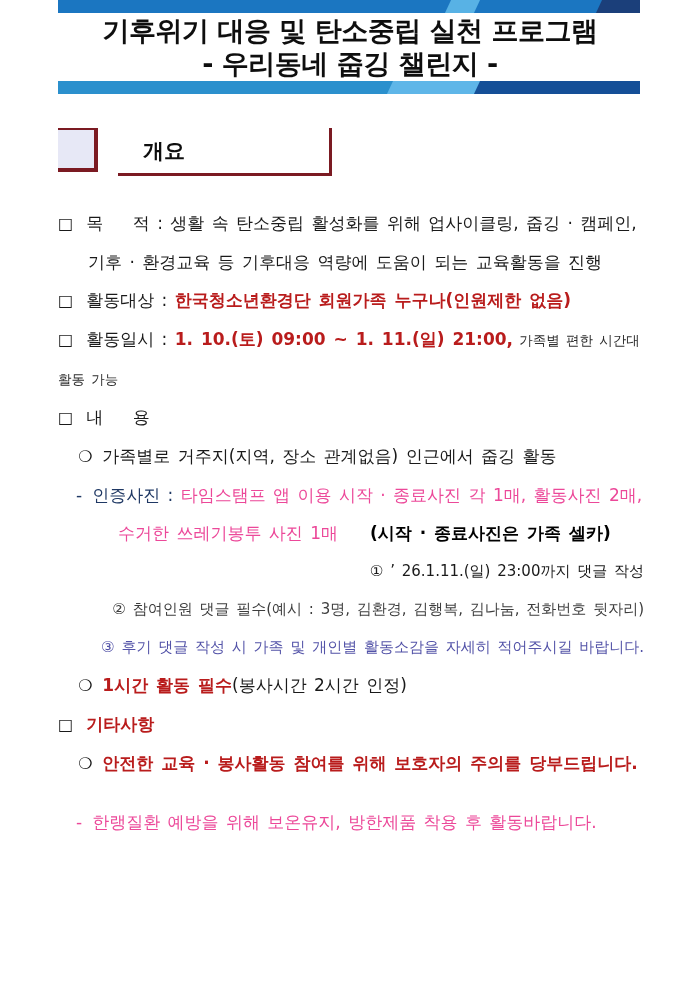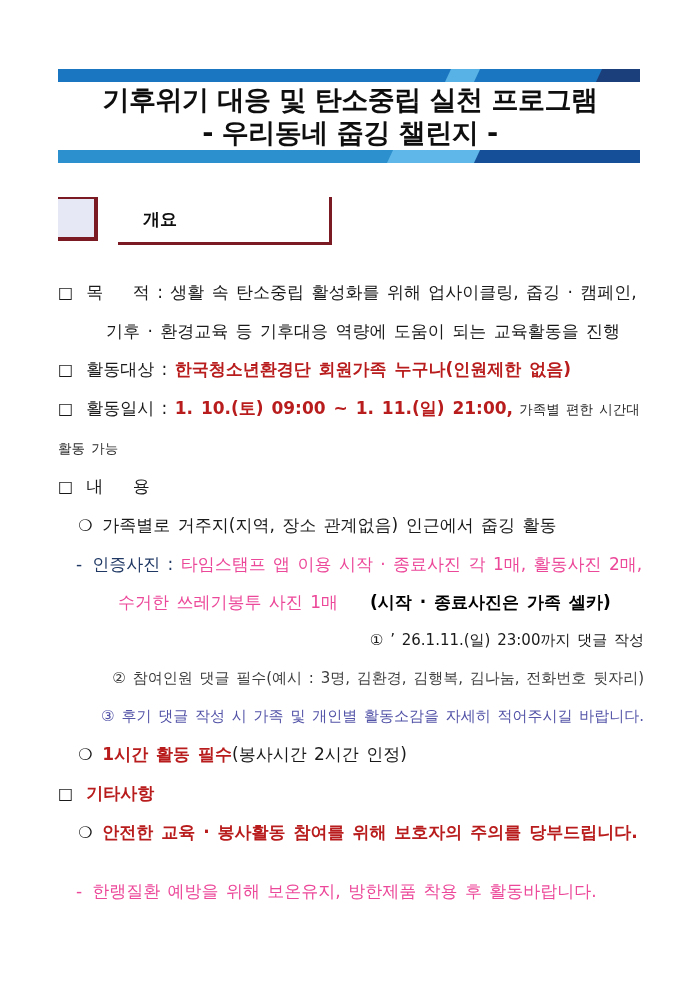--- a/index.html
+++ b/index.html
@@ -5,21 +5,21 @@
   html,body { margin:0; padding:0; background:#ffffff; }
   body {
     width:700px; height:990px;
     font-family:"DejaVu Sans","Liberation Sans",sans-serif;
     color:#1a1a1a;
     overflow:hidden;
   }
   .page { position:relative; width:700px; height:990px; background:#fff; }
 
   
-  .banner { margin-top:69px; }
+  .banner { }
   .bar { position:relative; height:13px; margin:0 60px 0 58px; overflow:hidden; }
   .bar-top { background:#1b76c1; }
   .bar-bottom { background:#2b90cd; }
   .accent { position:absolute; top:-2px; height:17px; transform:skewX(-25deg); }
   .bar-top .accent-light { left:67%; width:5%; background:#58b2e5; }
   .bar-top .accent-dark  { left:93%; width:12%; background:#1b3f7a; }
   .bar-bottom .accent-light { left:57%; width:17%; background:#5fb6e8; }
   .bar-bottom .accent-dark  { left:72%; width:32%; background:#154f97; }
 
   .title-text { text-align:center; padding:1px 0; }
@@ -36,34 +36,34 @@
     background:#e7e8f6;
     border-top:2px solid #7b1a22;
     border-right:4px solid #7b1a22;
     border-bottom:4px solid #7b1a22;
   }
   .sec-box {
     margin-left:20px; width:214px; height:48px; box-sizing:border-box;
     border-right:3px solid #7b1a22; border-bottom:3px solid #7b1a22;
     display:flex; align-items:center; padding-left:25px;
   }
-  .sec-title { font-size:17px; font-weight:800; color:#0e0e0e; }
+  .sec-title { font-size:21px; font-weight:800; color:#0e0e0e; }
 
   
   .lines { margin:28px 56px 0 58px; }
   .line {
     position:relative; line-height:38px; font-size:17px;
     white-space:pre-wrap; word-spacing:2px;
   }
   .line-small { font-size:15px; }
   .indent-box    { margin-left:0; }
   .indent-circle { margin-left:20px; }
   .indent-dash   { margin-left:18px; }
   .indent-num    { margin-left:6px;text-align:right; }
-  .indent-cont-a { margin-left:48px; }
+  .indent-cont-a { margin-left:30px; }
   .indent-cont-b { margin-left:60px; }
 
   .marker { display:inline-block; }
   .marker-checkbox { margin-right:13px; font-size:16px; }
   .marker-circle   { margin-right:10px; font-size:16px; }
   .marker-dash     { margin-right:10px; }
   .marker-number   { margin-right:7px; }
 
   .seg-regular  { color:#1a1a1a; }
   .seg-bold     { color:#b91c1c; font-weight:700; }

